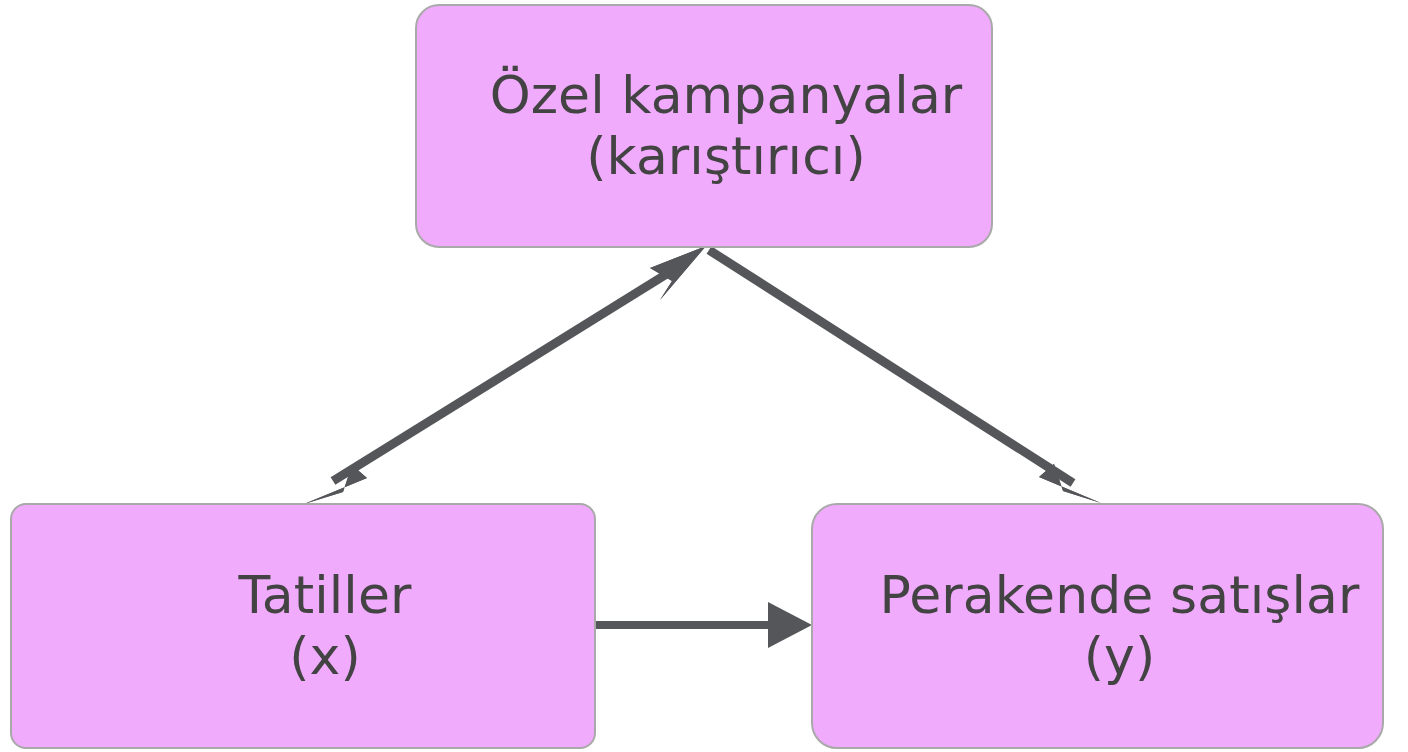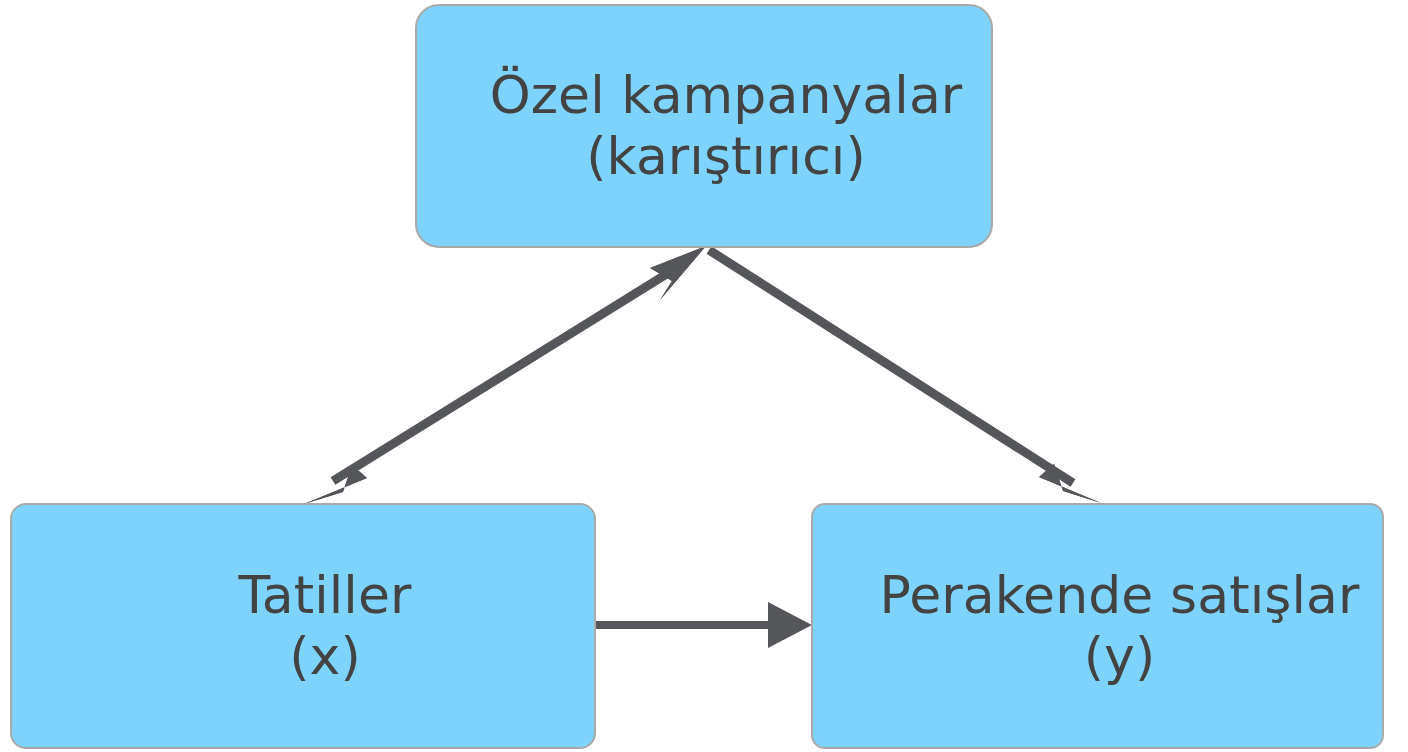--- a/index.html
+++ b/index.html
@@ -25,21 +25,21 @@
     left: 0;
     top: 0;
     width: 1408px;
     height: 752px;
     z-index: 1;
   }
   .node {
     position: absolute;
     z-index: 2;
     box-sizing: border-box;
-    background: #7dd3fc;
+    background: #f0abfc;
     border: 2px solid #a9a9a9;
     display: flex;
     align-items: center;
     justify-content: center;
     text-align: center;
     padding-left: 44px;
   }
   .node-label {
     color: #434343;
     font-size: 52px;
@@ -61,21 +61,21 @@
     top: 503px;
     width: 586px;
     height: 246px;
     border-radius: 16px;
   }
   #node-outcome {
     left: 811px;
     top: 503px;
     width: 573px;
     height: 246px;
-    border-radius: 14px;
+    border-radius: 26px;
   }
 </style>
 </head>
 <body>
 
 <div id="diagram-root">
 
   <svg id="edge-layer" viewBox="0 0 1408 752" width="1408" height="752" xmlns="http://www.w3.org/2000/svg" aria-hidden="true">
 
     <g>

